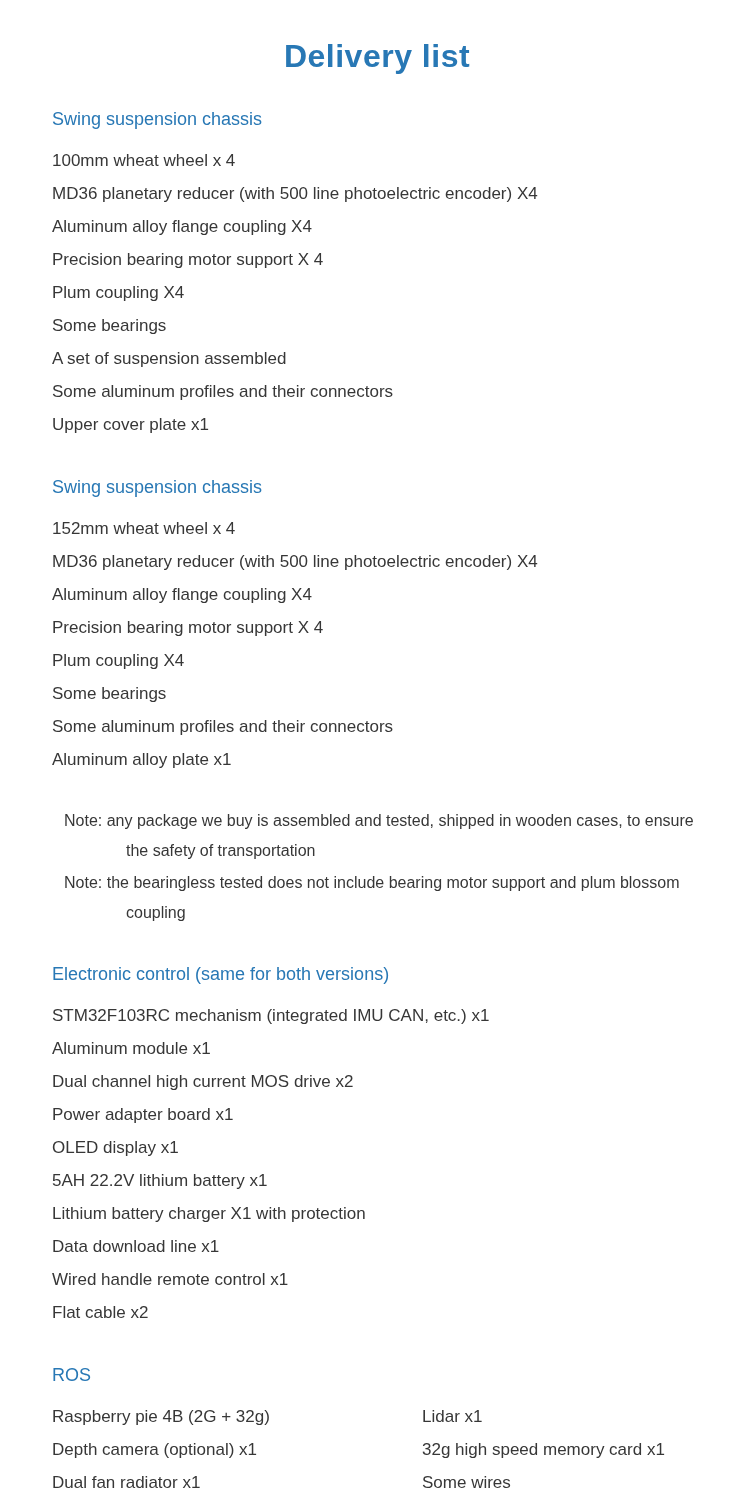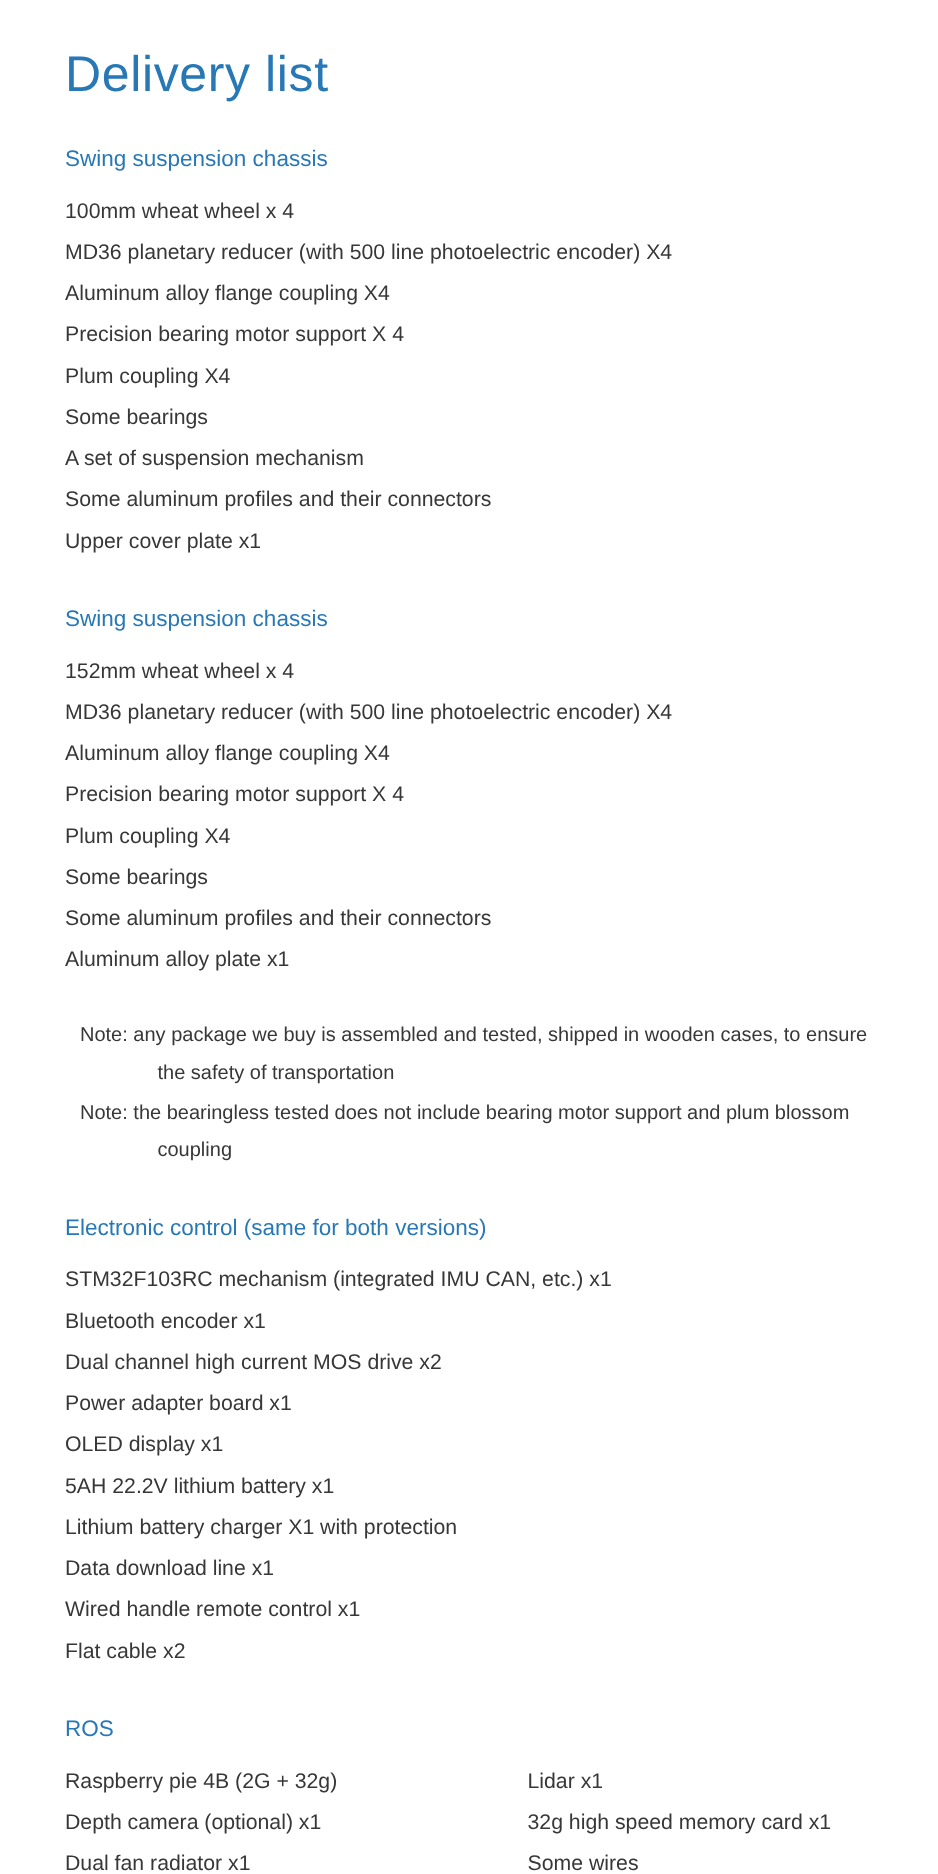--- a/index.html
+++ b/index.html
@@ -11,24 +11,24 @@
     width: 750px;
     min-height: 1499px;
     font-family: "Liberation Sans", sans-serif;
     color: #373737;
   }
   .page {
     padding: 26px 48px 40px 52px;
     box-sizing: border-box;
   }
   .page-title {
-    text-align: left;
+    text-align: center;
     color: #2878b5;
-    font-size: 40px;
-    font-weight: 400;
+    font-size: 32px;
+    font-weight: 700;
     margin: 12px 0 34px 0;
     letter-spacing: 0.5px;
   }
   .section-heading {
     color: #2878b5;
     font-size: 18px;
     font-weight: 500;
     margin: 36px 0 14px 0;
   }
   .section-heading.first {
@@ -73,21 +73,21 @@
   <h1 class="page-title">Delivery list</h1>
 
   <h2 class="section-heading first">Swing suspension chassis</h2>
   <div class="item-list">
     <div class="item">100mm wheat wheel x 4</div>
     <div class="item">MD36 planetary reducer (with 500 line photoelectric encoder) X4</div>
     <div class="item">Aluminum alloy flange coupling X4</div>
     <div class="item">Precision bearing motor support  X  4</div>
     <div class="item">Plum coupling X4</div>
     <div class="item">Some bearings</div>
-    <div class="item">A set of suspension mechanism</div>
+    <div class="item">A set of suspension assembled</div>
     <div class="item">Some aluminum profiles and their connectors</div>
     <div class="item">Upper cover plate x1</div>
   </div>
 
   <h2 class="section-heading">Swing suspension chassis</h2>
   <div class="item-list">
     <div class="item">152mm wheat wheel x 4</div>
     <div class="item">MD36 planetary reducer (with 500 line photoelectric encoder) X4</div>
     <div class="item">Aluminum alloy flange coupling X4</div>
     <div class="item">Precision bearing motor support  X  4</div>
@@ -98,21 +98,21 @@
   </div>
 
   <div class="notes">
     <div class="note">Note: any package we buy is assembled and tested, shipped in wooden cases, to ensure the safety of transportation</div>
     <div class="note">Note: the bearingless tested does not include bearing motor support and plum blossom coupling</div>
   </div>
 
   <h2 class="section-heading">Electronic control (same for both versions)</h2>
   <div class="item-list">
     <div class="item">STM32F103RC mechanism (integrated IMU CAN, etc.) x1</div>
-    <div class="item">Bluetooth encoder x1</div>
+    <div class="item">Aluminum module x1</div>
     <div class="item">Dual channel high current MOS drive x2</div>
     <div class="item">Power adapter board x1</div>
     <div class="item">OLED display x1</div>
     <div class="item">5AH 22.2V lithium battery x1</div>
     <div class="item">Lithium battery charger X1 with protection</div>
     <div class="item">Data download line x1</div>
     <div class="item">Wired handle remote control x1</div>
     <div class="item">Flat cable x2</div>
   </div>
 

